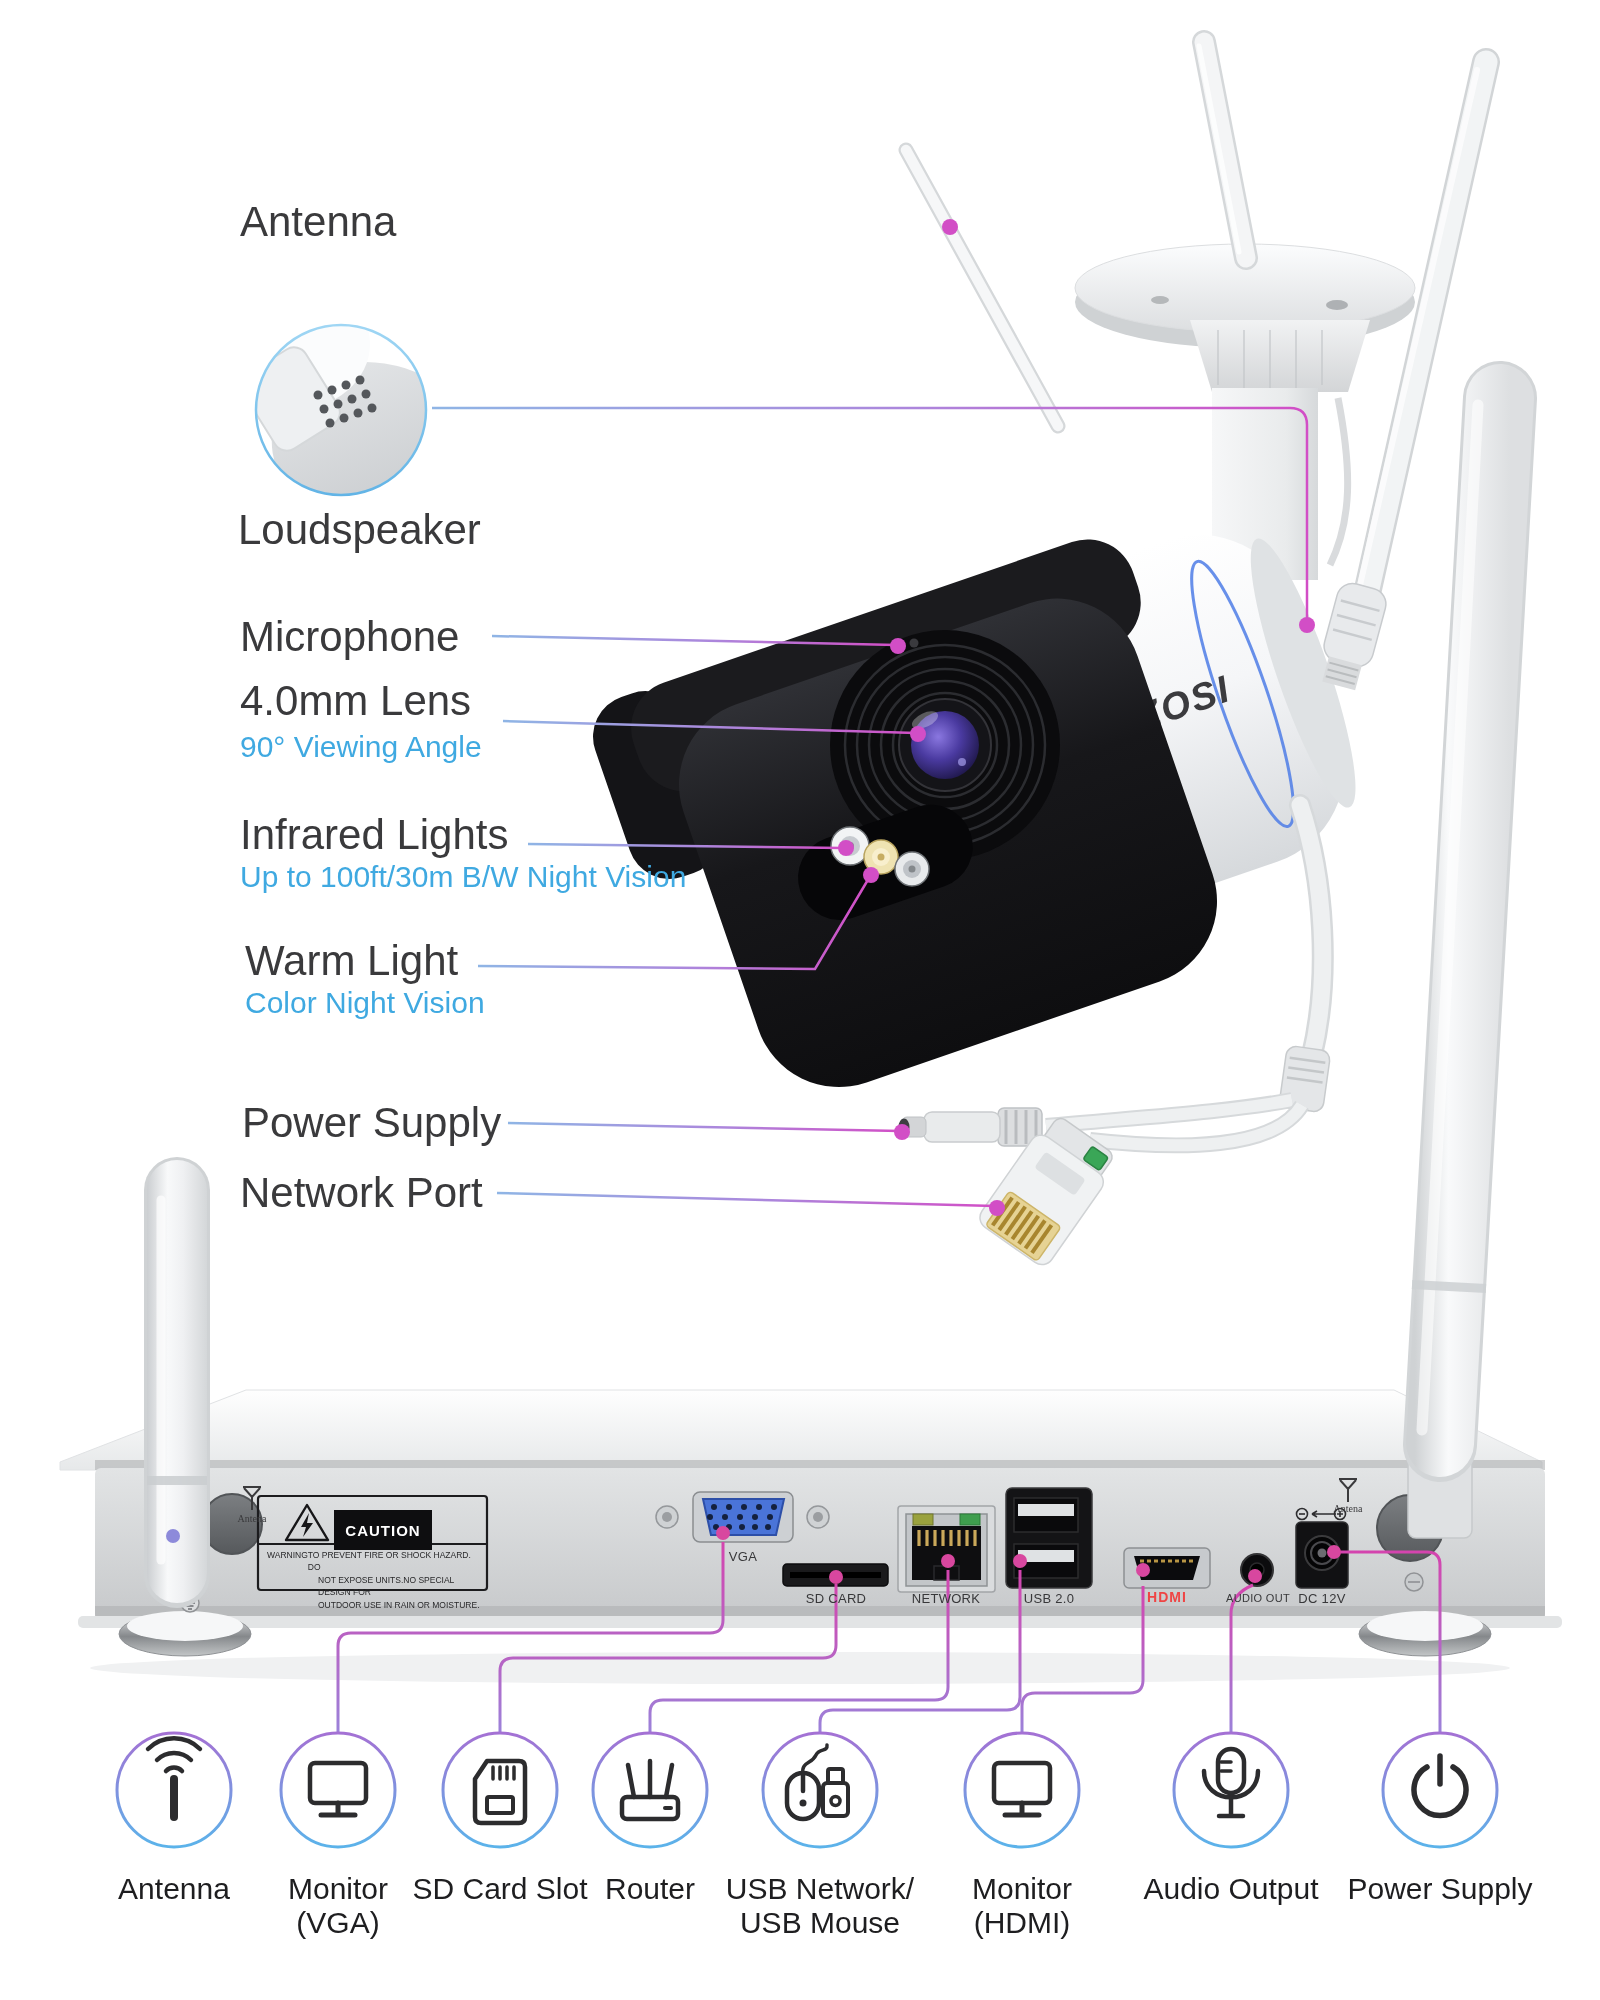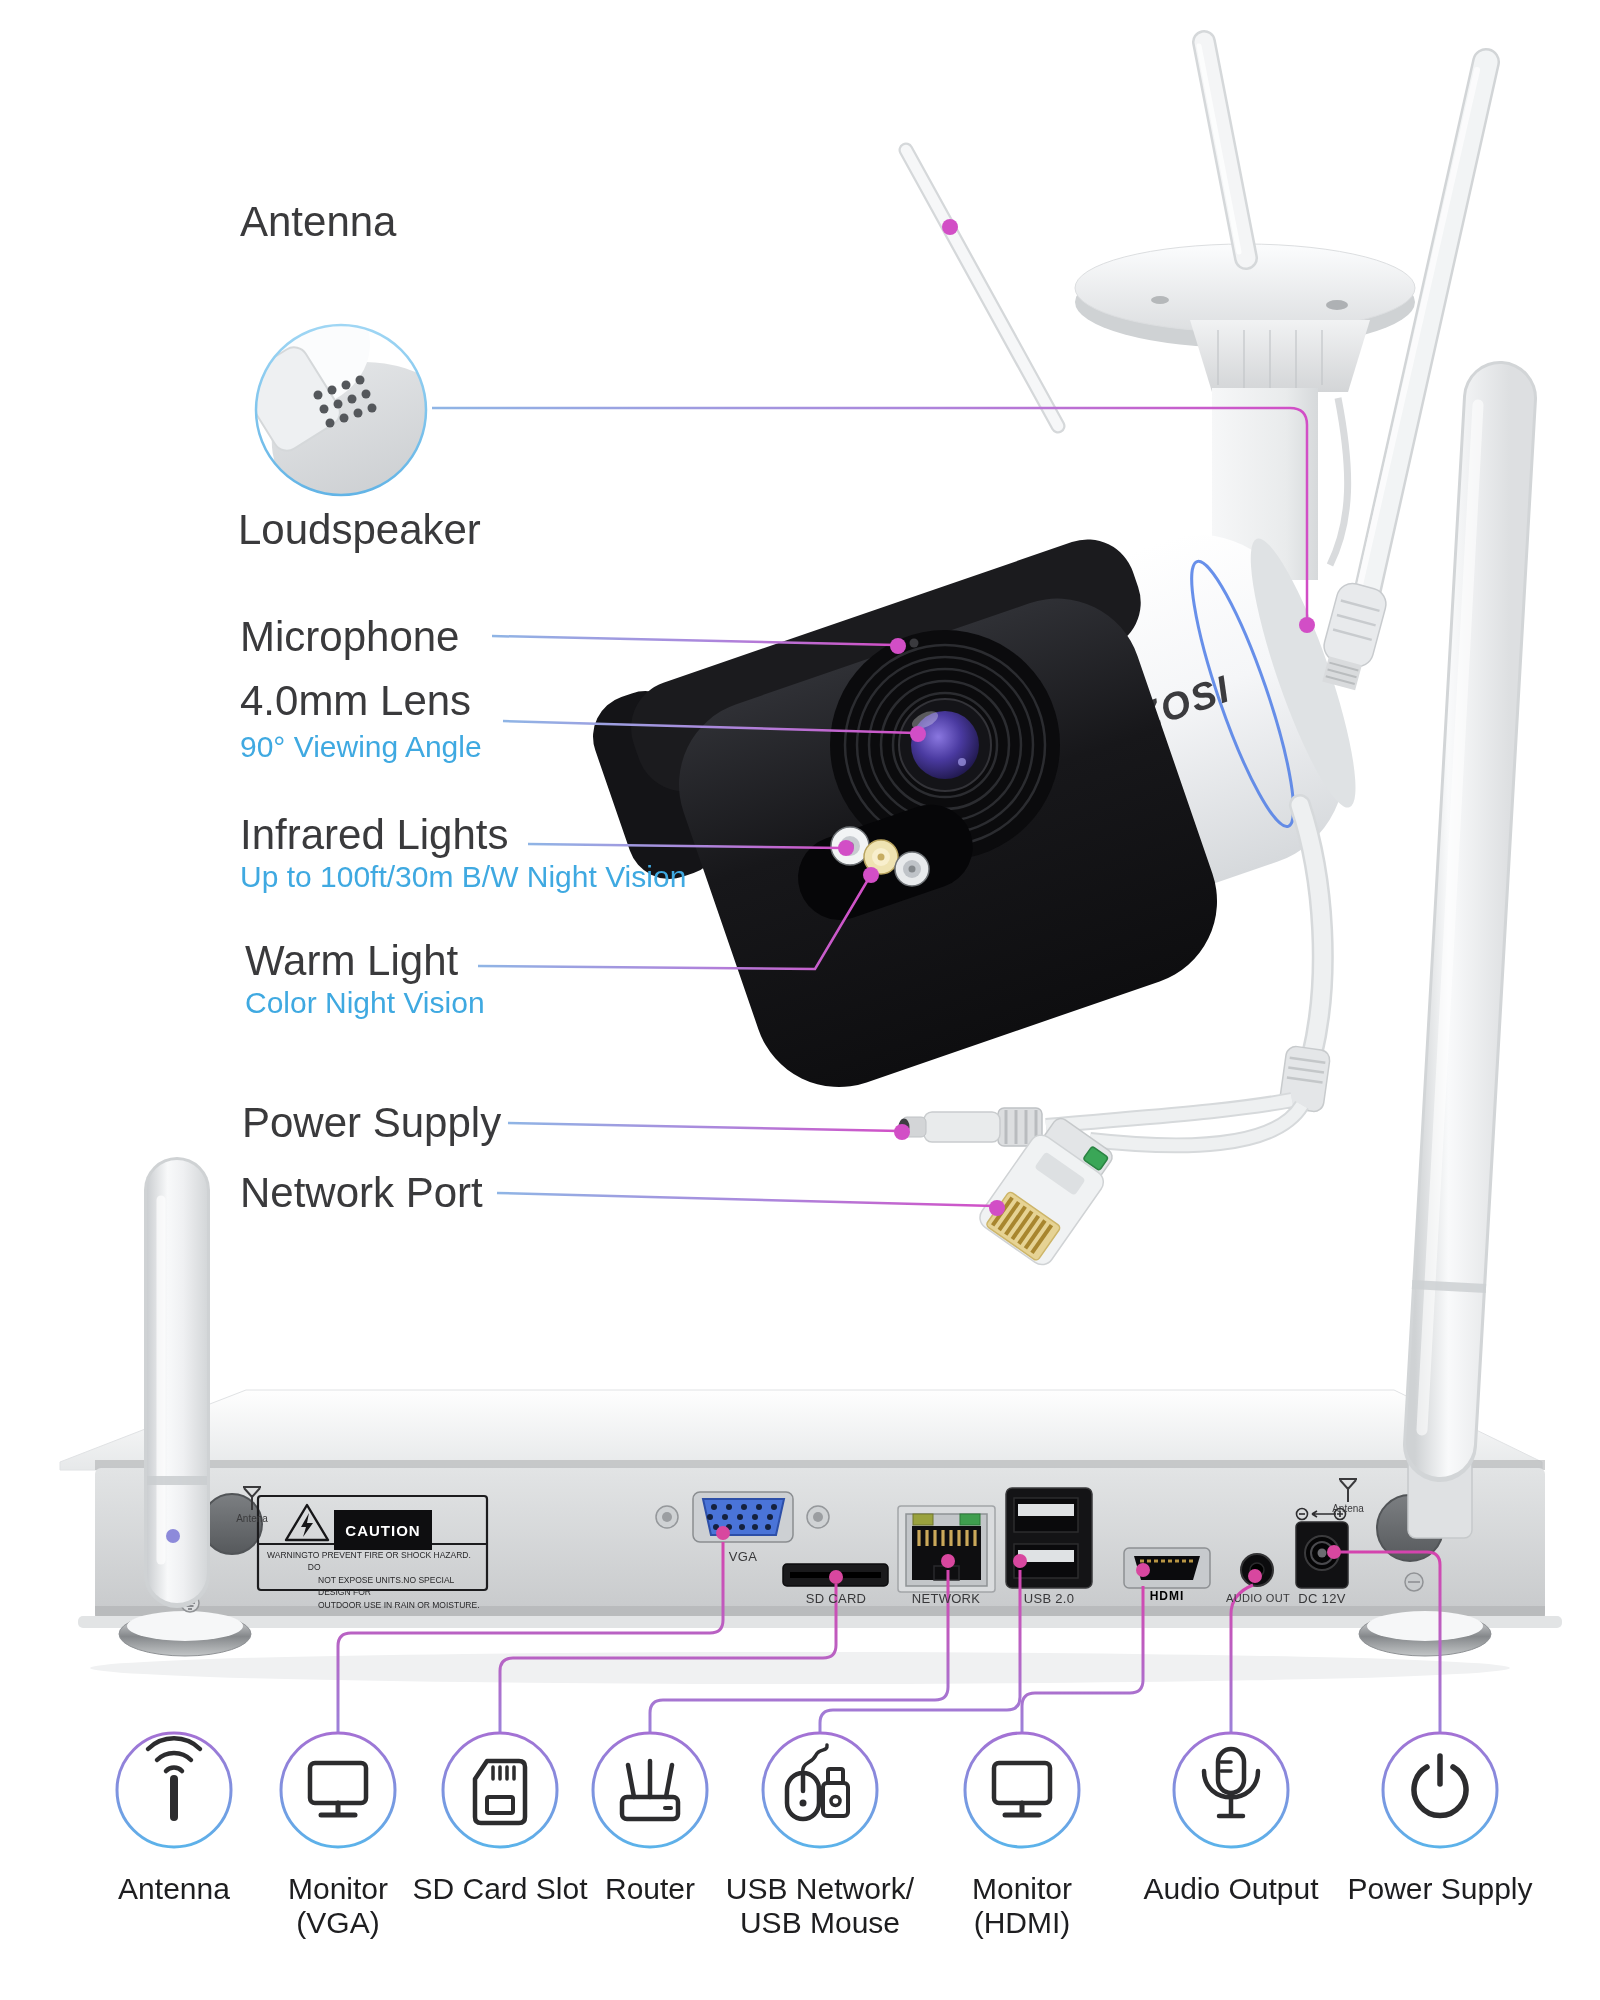--- a/index.html
+++ b/index.html
@@ -4,22 +4,22 @@
 <style>
   html,body{margin:0;padding:0;background:#fff;}
   .canvas{position:relative;width:1600px;height:2000px;background:#ffffff;overflow:hidden;
           font-family:"Liberation Sans", sans-serif;}
   svg.layer{position:absolute;left:0;top:0;width:1600px;height:2000px;display:block;}
   .txt{position:absolute;white-space:nowrap;}
   .cam-label{font-size:42px;line-height:48px;color:#3a3a3c;}
   .cam-sub{font-size:30px;line-height:34px;color:#3fa9e1;}
   .port-label{font-size:13px;color:#38383a;transform:translateX(-50%);letter-spacing:.3px;}
   .port-label.small{font-size:11px;}
-  .port-label.hdmi{font-weight:700;font-size:12px;letter-spacing:1px;color:#000000;}
-  .antena-label{font-size:10px;color:#3a3a3c;transform:translateX(-50%);}
+  .port-label.hdmi{font-weight:700;font-size:14px;letter-spacing:1px;color:#ef4444;}
+  .antena-label{font-size:10px;color:#3a3a3c;transform:translateX(-50%);font-family:Liberation Serif, serif;}
   .caution-badge{position:absolute;left:334px;top:1510px;width:98px;height:40px;background:#0e0e10;
     color:#ffffff;font-weight:700;font-size:15px;letter-spacing:1px;display:flex;align-items:center;justify-content:center;}
   .caution-text{position:absolute;left:267px;top:1549px;width:216px;font-size:8.5px;line-height:12.4px;color:#28282a;}
   .caution-text .row1{display:flex;}
   .caution-text .ind{margin-left:51px;}
   .legend-label{font-size:30px;line-height:34px;color:#1e1e20;text-align:center;width:240px;transform:translateX(-50%);}
   .cam-logo{font-weight:700;font-style:italic;letter-spacing:2px;}
 </style>
 </head>
 <body>

